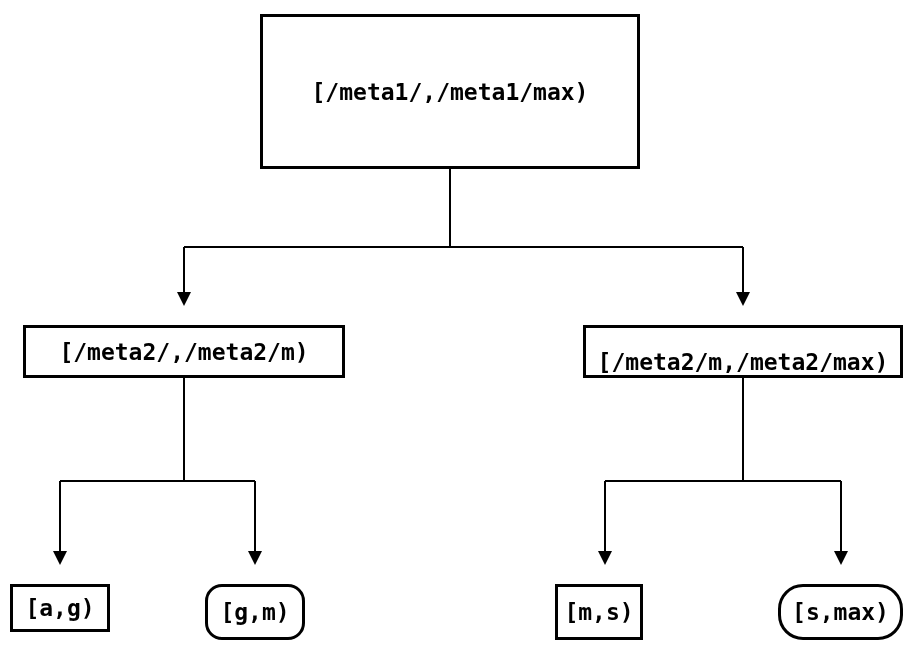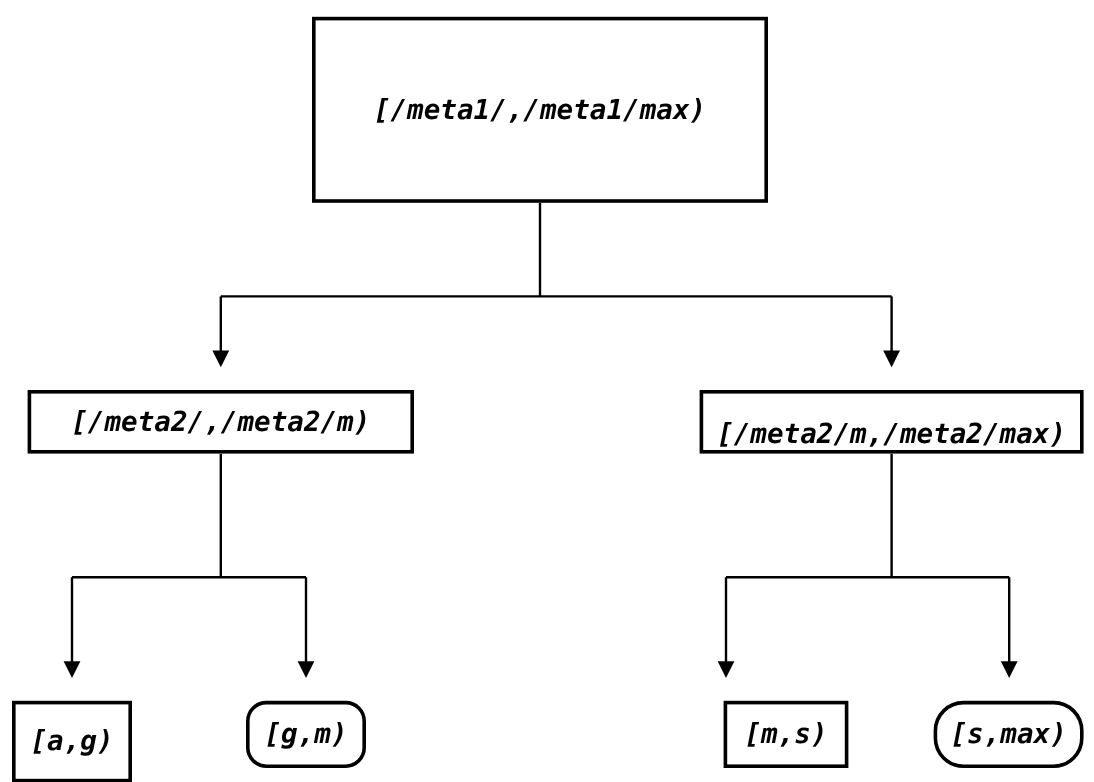--- a/index.html
+++ b/index.html
@@ -21,28 +21,27 @@
     border: 3px solid #000000;
     background: #ffffff;
     display: flex;
     align-items: center;
     justify-content: center;
     color: #000000;
     font-weight: bold;
     font-size: 23px;
     letter-spacing: 0;
     white-space: nowrap;
-    font-style: italic;
   }
   .node-root  { left: 260px; top: 14px;  width: 380px; height: 155px; }
   .node-left  { left: 23px;  top: 325px; width: 322px; height: 53px; text-align: right;  }
   .node-right { left: 583px; top: 325px; width: 320px; height: 53px; align-items: flex-end;  }
-  .node-leaf-ag   { left: 10px;  top: 584px; width: 100px; height: 68px; }
+  .node-leaf-ag   { left: 10px;  top: 584px; width: 100px; height: 48px; }
   .node-leaf-gm   { left: 205px; top: 584px; width: 100px; height: 56px; border-radius: 17px; }
-  .node-leaf-ms   { left: 555px; top: 584px; width: 104px; height: 56px; margin-left: 48px; }
+  .node-leaf-ms   { left: 555px; top: 584px; width: 88px; height: 56px; }
   .node-leaf-smax { left: 778px; top: 584px; width: 125px; height: 56px; border-radius: 25px; }
   .connectors {
     position: absolute;
     left: 0;
     top: 0;
     width: 912px;
     height: 652px;
   }
   .connectors path, .connectors line {
     stroke: #000000;

